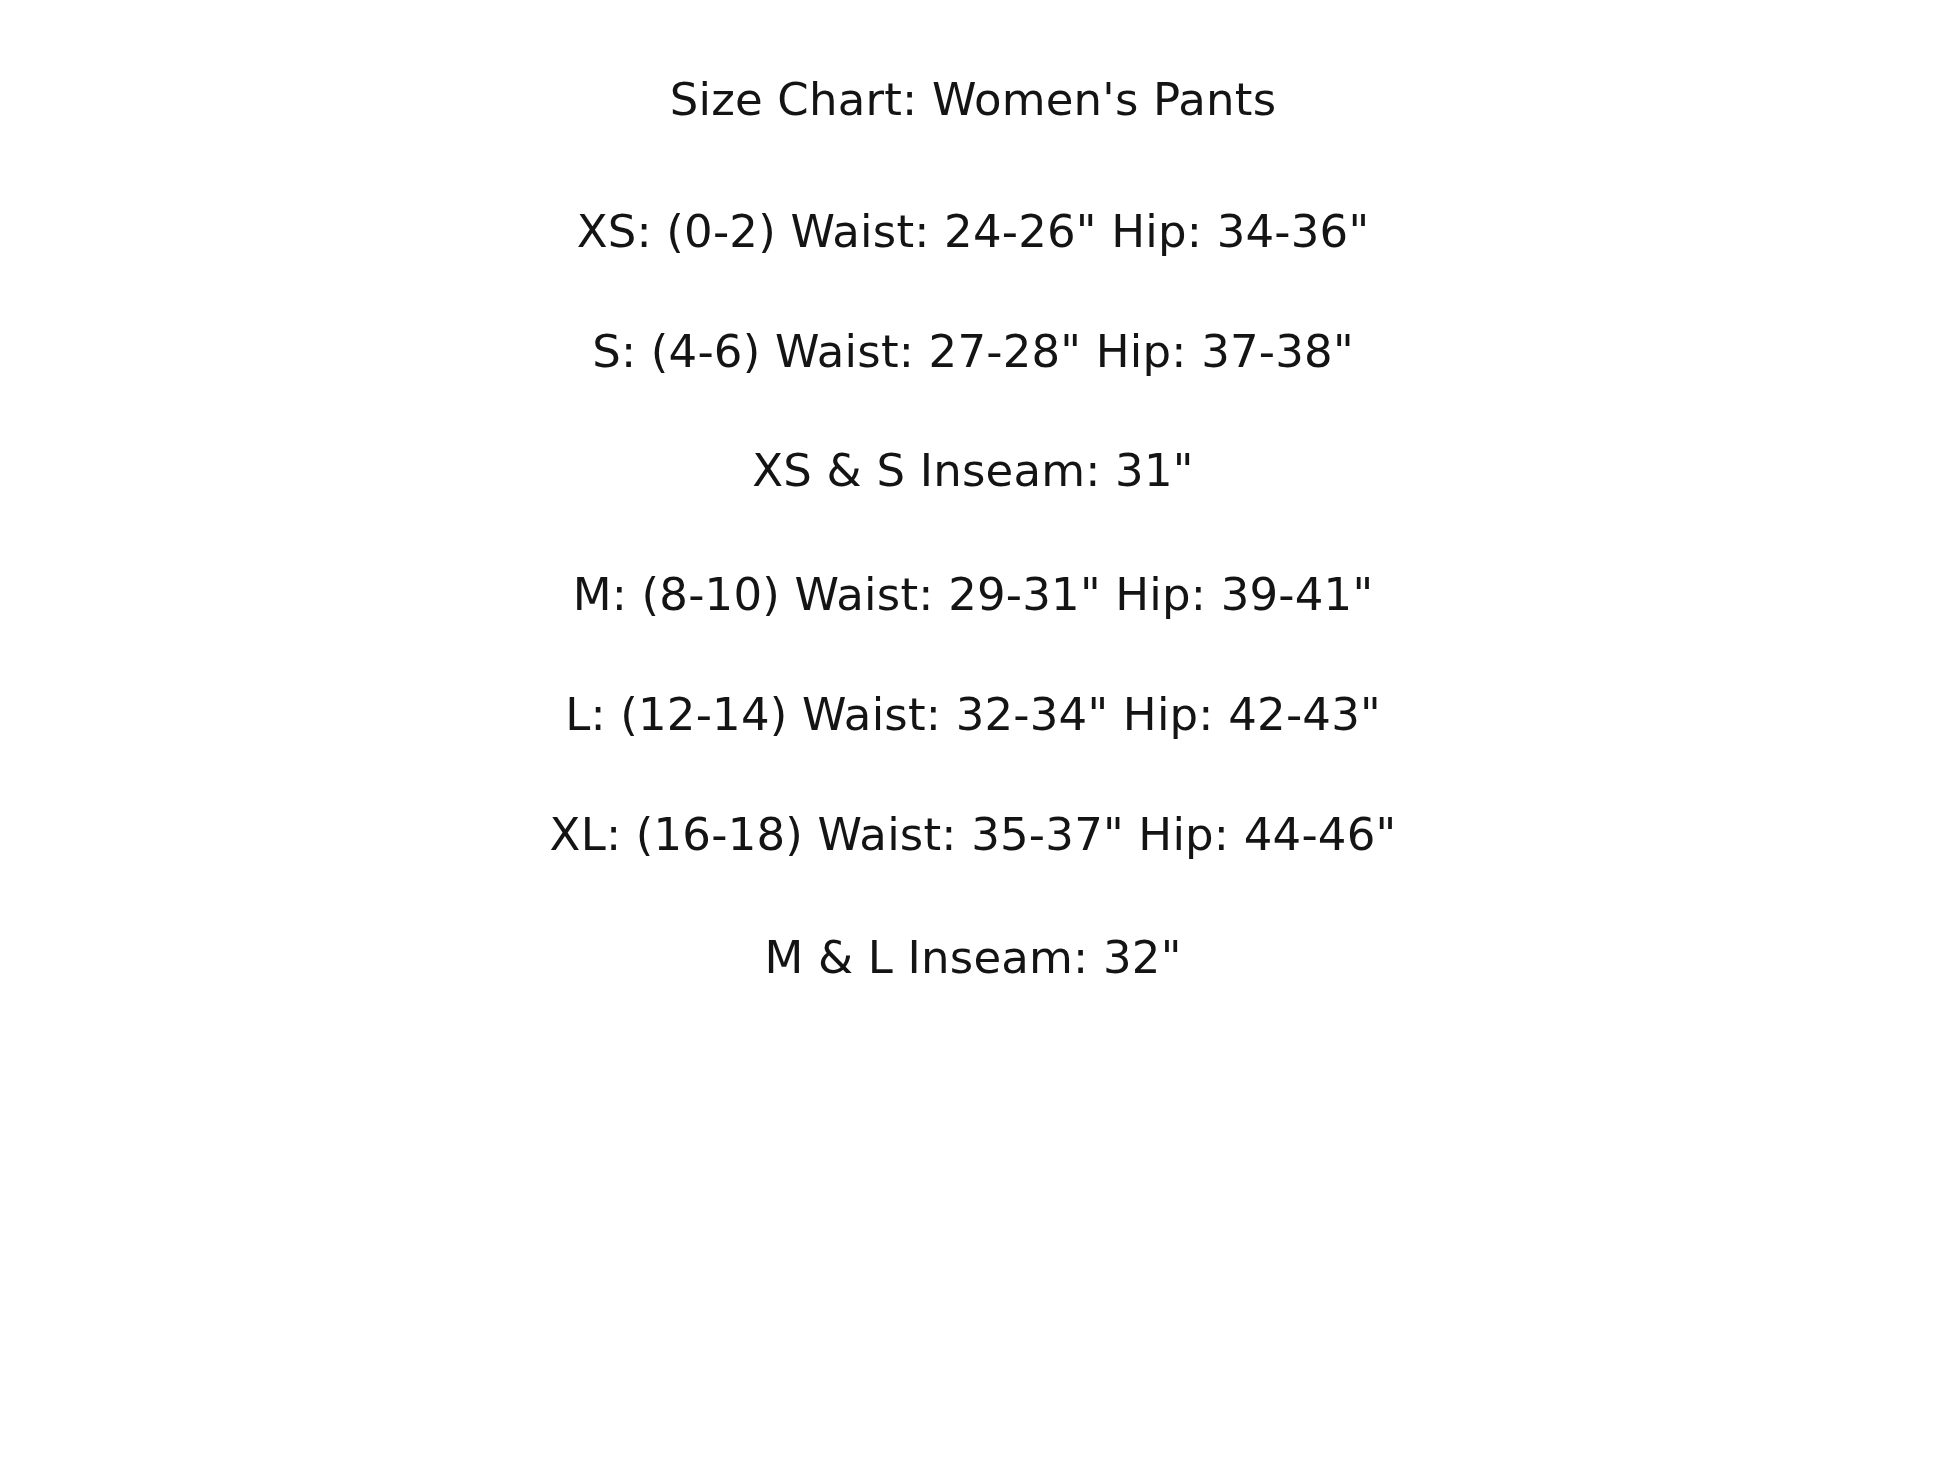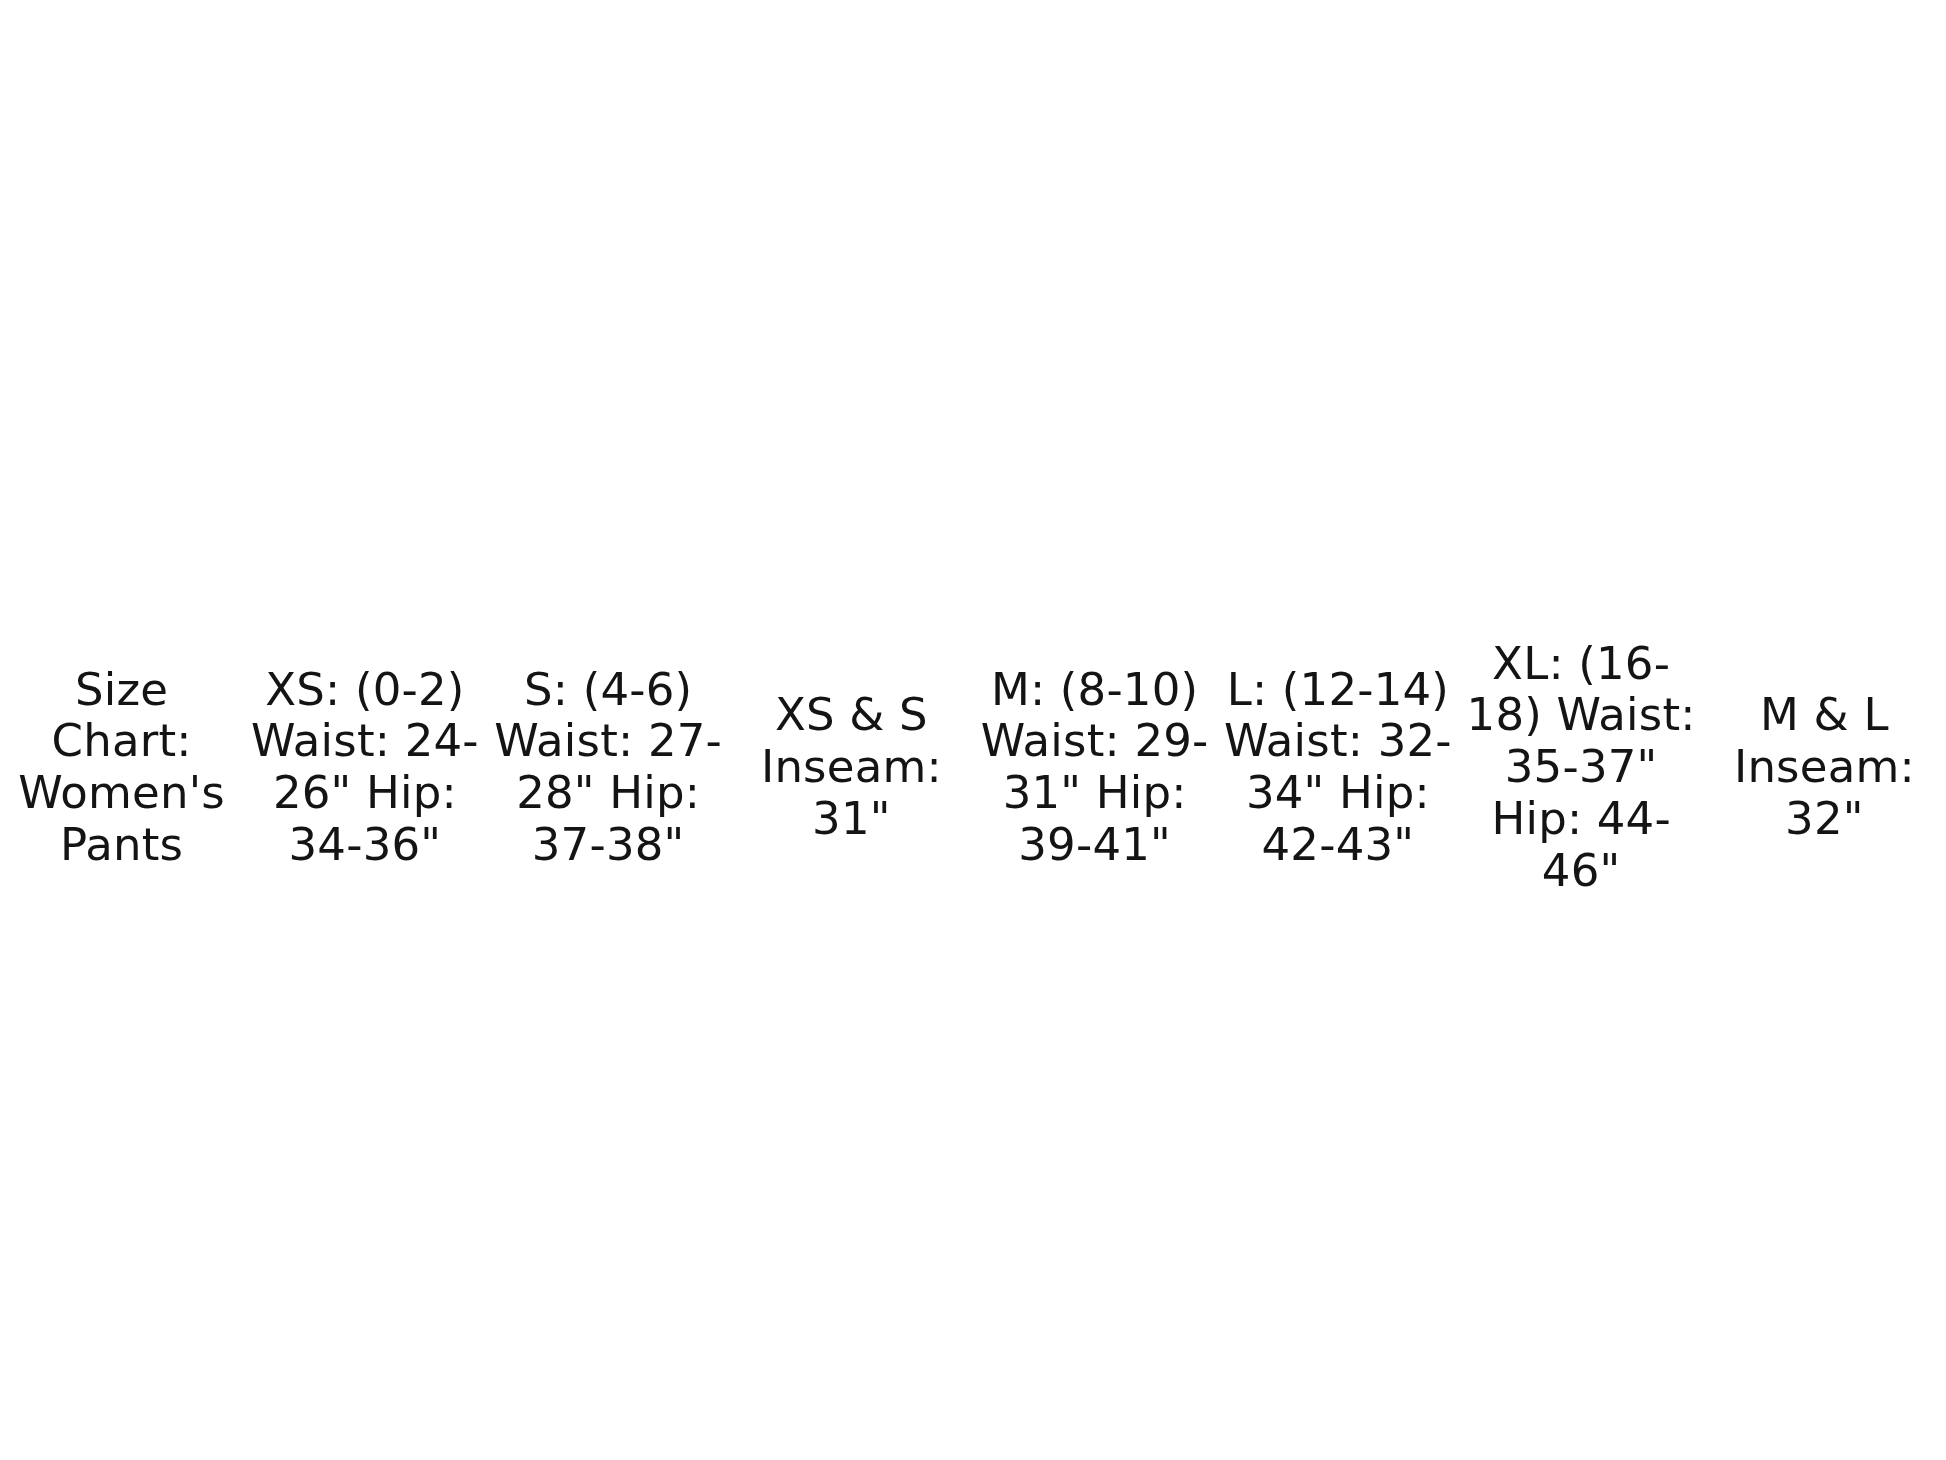--- a/index.html
+++ b/index.html
@@ -12,21 +12,21 @@
     background: #ffffff;
     font-family: "DejaVu Sans", sans-serif;
     color: #111111;
     overflow: hidden;
   }
   .sheet {
     width: 1946px;
     height: 1460px;
     background: #ffffff;
     display: flex;
-    flex-direction: row;
+    flex-direction: column;
     align-items: center;
     box-sizing: border-box;
     padding-top: 74px;
   }
   .line {
     width: 100%;
     text-align: center;
     font-size: 45px;
     font-weight: 400;
     letter-spacing: 0.2px;

